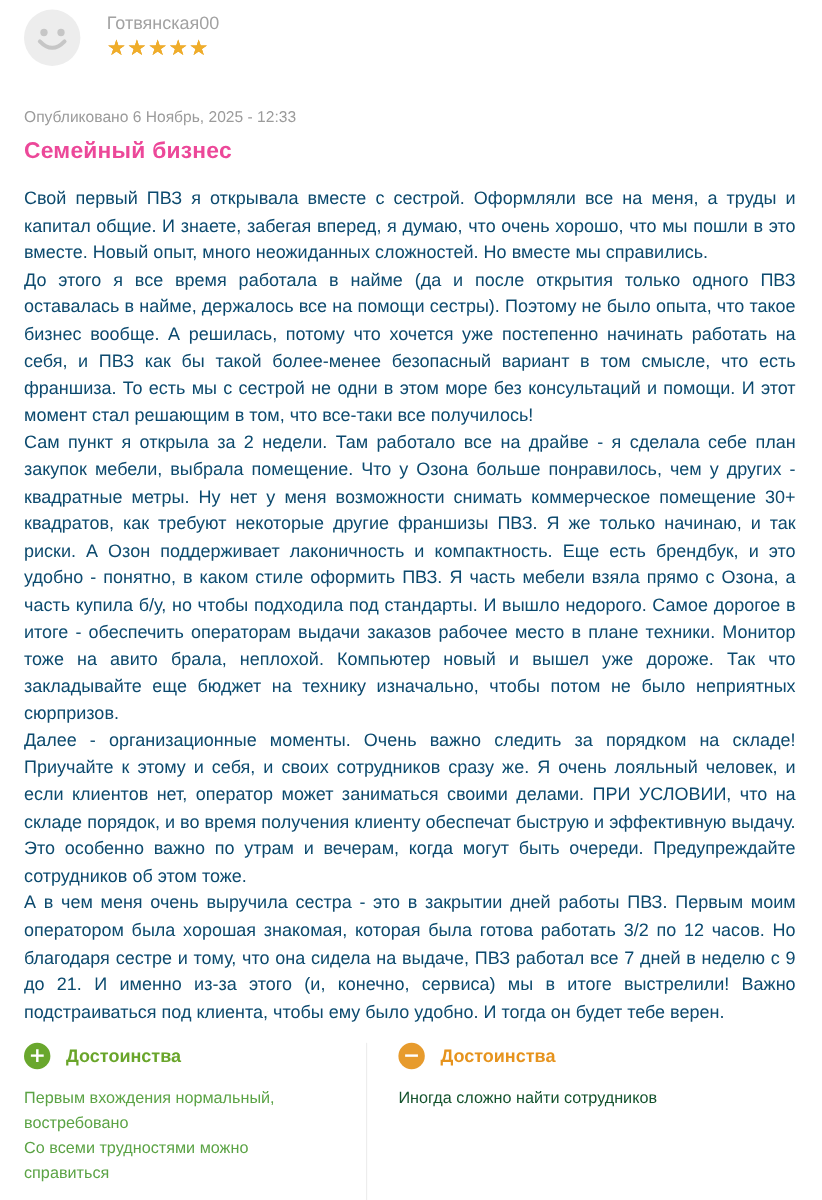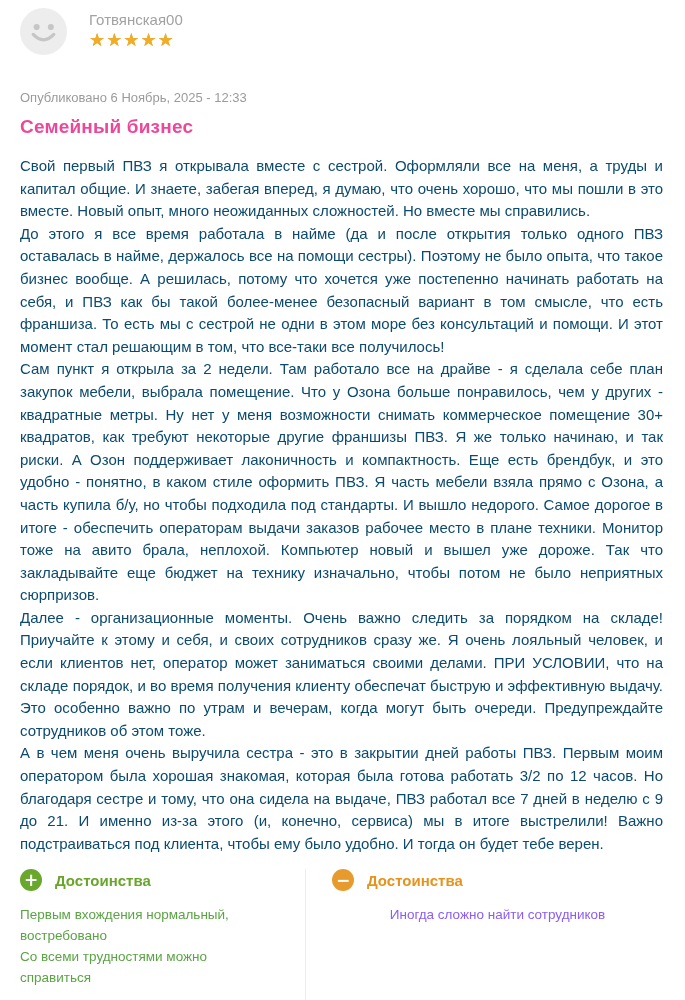--- a/index.html
+++ b/index.html
@@ -34,21 +34,21 @@
     display:flex; align-items:center; justify-content:center; font-size:17px; line-height:1;
     font-family:"DejaVu Sans",sans-serif;
   }
   .icon-plus  { background:#69a72d; }
   .icon-minus { background:#e79b2d; }
   .pc-label { font-size:15px; font-weight:bold; }
   .label-pros { color:#69a52a; }
   .label-cons { color:#e6931d; }
   .pc-items { margin-top:13px; font-size:13.5px; line-height:21px; }
   .items-pros { color:#5ba345; }
-  .items-cons { color:#8b5cf6;text-align:center; }
+  .items-cons { color:#14532d; }
 </style>
 </head>
 <body>
 
 <div class="page">
 
   <div class="rev-header">
     <div class="avatar">
       <svg width="47" height="47" viewBox="0 0 48 48">
         <circle cx="17" cy="19.5" r="3.1" fill="#c6c6c6"></circle>

